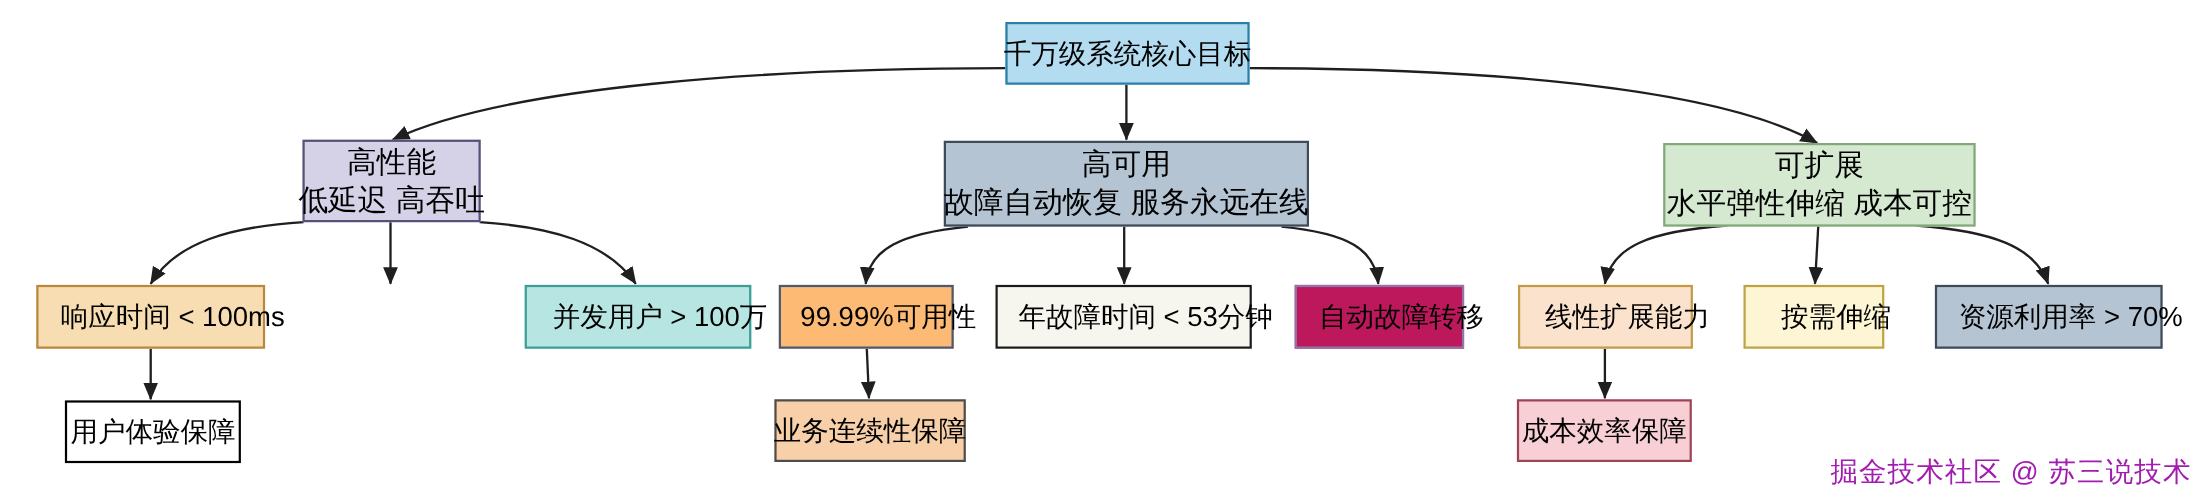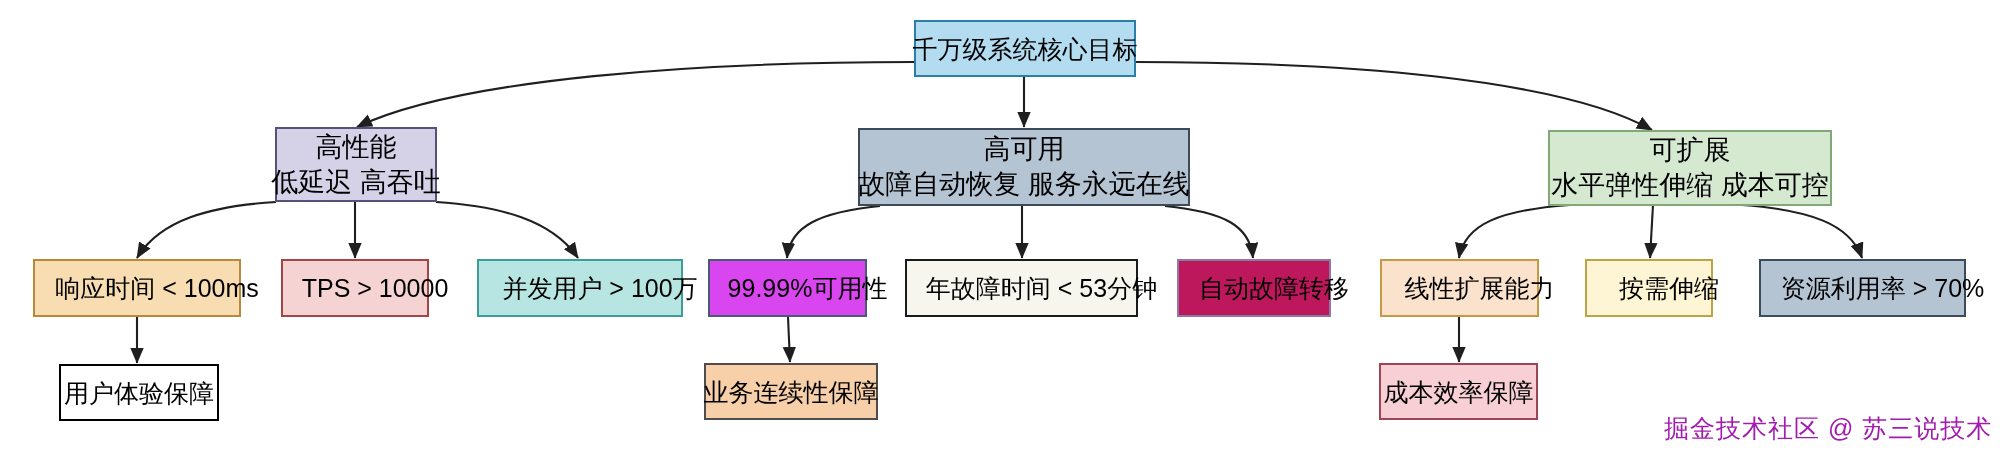--- a/index.html
+++ b/index.html
@@ -101,42 +101,38 @@
     <span class="line">低延迟 高吞吐</span>
   </div>
 
   <div class="node t-level2" style="left:858px; top:128px; width:332px; height:78px;
               background:#b5c4d3; border:2px solid #3c4a59;">
     <span class="line">高可用</span>
     <span class="line">故障自动恢复 服务永远在线</span>
   </div>
 
   <div class="node t-level2" style="left:1512px; top:130px; width:284px; height:76px;
-              background:#d5e8d0; border:2px solid #82a878;margin-left:36px;">
+              background:#d5e8d0; border:2px solid #82a878;">
     <span class="line">可扩展</span>
     <span class="line">水平弹性伸缩 成本可控</span>
   </div>
 
   <div class="node t-leaf" style="left:33px; top:259px; width:208px; height:58px;
               background:#f7ddb1; border:2px solid #b8893c;">
     <span class="line">响应时间 &lt; 100ms</span>
   </div>
 
-  <div class="node t-leaf" style="left:281px; top:259px; width:148px; height:58px;
-              background:#f5d3d3; border:2px solid #a64545;">
-    <span class="line">TPS &gt; 10000</span>
-  </div>
 
   <div class="node t-leaf" style="left:477px; top:259px; width:206px; height:58px;
               background:#b6e5e2; border:2px solid #3d9e97;">
     <span class="line">并发用户 &gt; 100万</span>
   </div>
 
   <div class="node t-leaf" style="left:708px; top:259px; width:159px; height:58px;
-              background:#d946ef; border:2px solid #4a5a73;">
+              background:#fdba74; border:2px solid #4a5a73;">
     <span class="line">99.99%可用性</span>
   </div>
 
   <div class="node t-leaf" style="left:905px; top:259px; width:233px; height:58px;
               background:#f7f6ee; border:2px solid #1a1a1a;">
     <span class="line">年故障时间 &lt; 53分钟</span>
   </div>
 
   <div class="node t-leaf" style="left:1177px; top:259px; width:154px; height:58px;
               background:#be185d; border:2px solid #8f76a8;">

